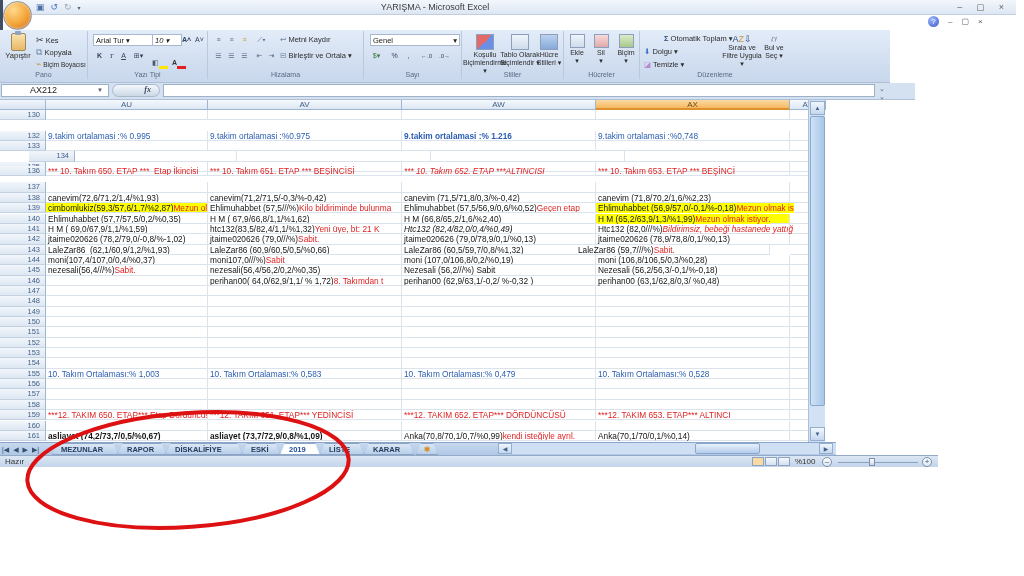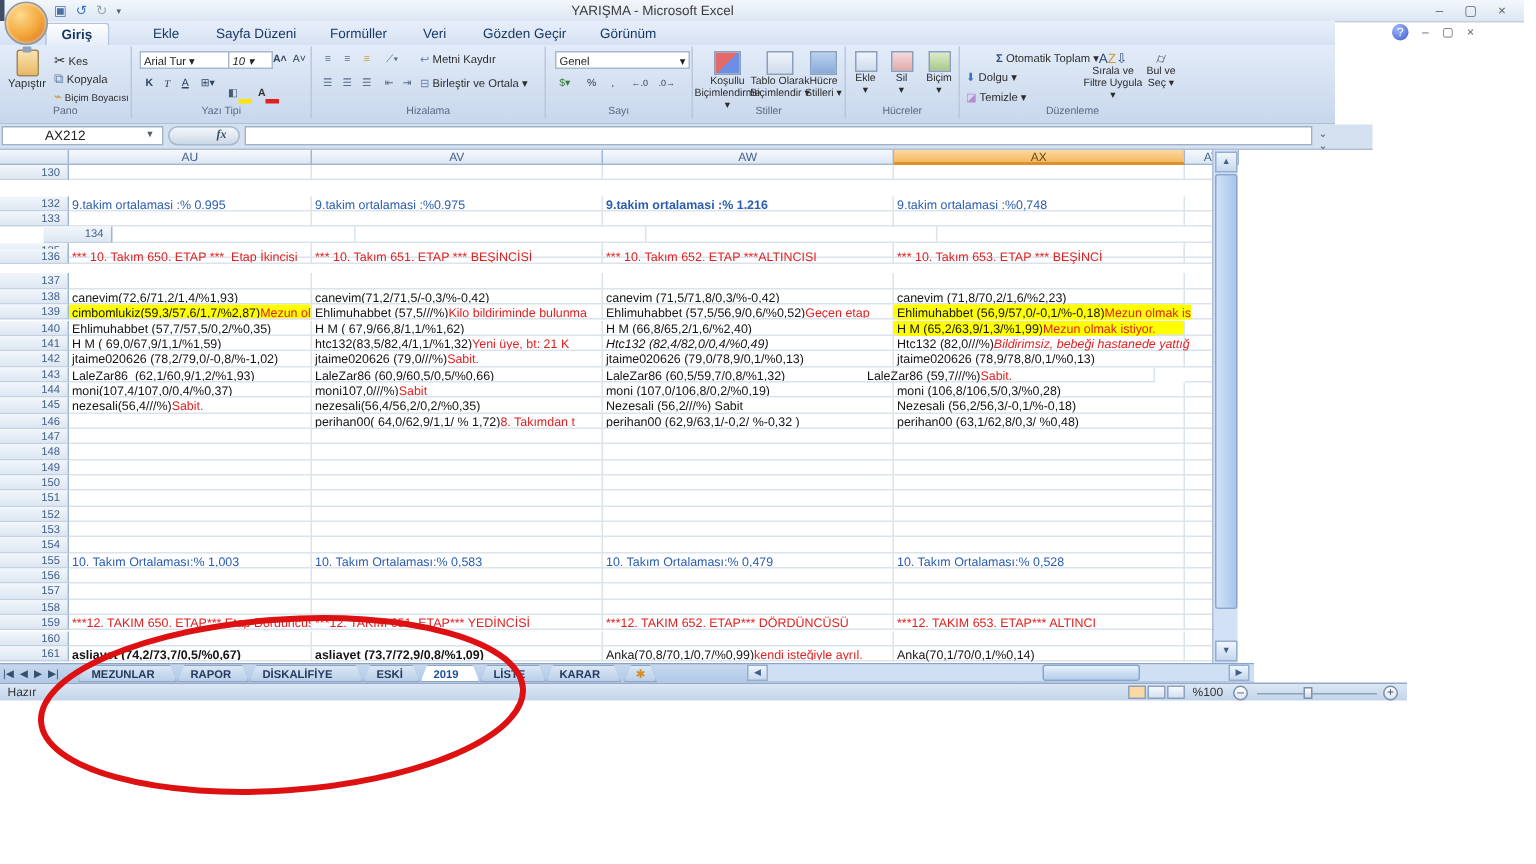--- a/index.html
+++ b/index.html
@@ -131,29 +131,20 @@
     <div class="title">YARIŞMA - Microsoft Excel</div>
     <div class="winctl">
       <span>–</span>
       <span>▢</span>
       <span>×</span>
     </div>
   </div>
   <div class="leftedge"></div>
   <div class="orb"></div>
 
-  <div class="tabrow">
-    <div class="rtab active" style="left:30px;">Giriş</div>
-    <div class="rtab" style="left:92px;">Ekle</div>
-    <div class="rtab" style="left:134px;">Sayfa Düzeni</div>
-    <div class="rtab" style="left:210px;">Formüller</div>
-    <div class="rtab" style="left:272px;">Veri</div>
-    <div class="rtab" style="left:312px;">Gözden Geçir</div>
-    <div class="rtab" style="left:390px;">Görünüm</div>
-  </div>
   <div class="ribwin">
     <span class="helpdot">?</span>
     <span>–</span>
     <span>▢</span>
     <span>×</span>
   </div>
 
   <div class="rbody">
 
     <div class="rgroup" style="left:0;width:88px;">
@@ -310,21 +301,21 @@
         <div class="cell col-AU" style="left: 46px; width: 162px;"></div>
         <div class="cell col-AV" style="left: 208px; width: 194px;"></div>
         <div class="cell col-AW" style="left: 402px; width: 194px;"></div>
         <div class="cell col-AX" style="left: 596px; width: 194px;"></div>
         <div class="cell col-AY" style="left: 790px; width: 18px;"></div>
       </div>
       <div class="grow" style="top: 56px;">
         <div class="rowhdr">136</div>
         <div class="cell col-AU" style="left: 46px; width: 162px;"><span class="seg c-red">*** 10. Takım 650. ETAP ***  Etap İkincisi</span></div>
         <div class="cell col-AV" style="left: 208px; width: 194px;"><span class="seg c-red">*** 10. Takım 651. ETAP *** BEŞİNCİSİ</span></div>
-        <div class="cell col-AW" style="left: 402px; width: 194px;"><span class="seg c-red">*** 10. Takım 652. ETAP ***ALTINCISI</span></div>
+        <div class="cell col-AW" style="left: 402px; width: 194px; font-style: italic;"><span class="seg c-red">*** 10. Takım 652. ETAP ***ALTINCISI</span></div>
         <div class="cell col-AX" style="left: 596px; width: 194px;"><span class="seg c-red">*** 10. Takım 653. ETAP *** BEŞİNCİ</span></div>
         <div class="cell col-AY" style="left: 790px; width: 18px;"></div>
       </div>
       <div class="grow" style="top: 72.45px;">
         <div class="rowhdr">137</div>
         <div class="cell col-AU" style="left: 46px; width: 162px;"></div>
         <div class="cell col-AV" style="left: 208px; width: 194px;"></div>
         <div class="cell col-AW" style="left: 402px; width: 194px;"></div>
         <div class="cell col-AX" style="left: 596px; width: 194px;"></div>
         <div class="cell col-AY" style="left: 790px; width: 18px;"></div>

